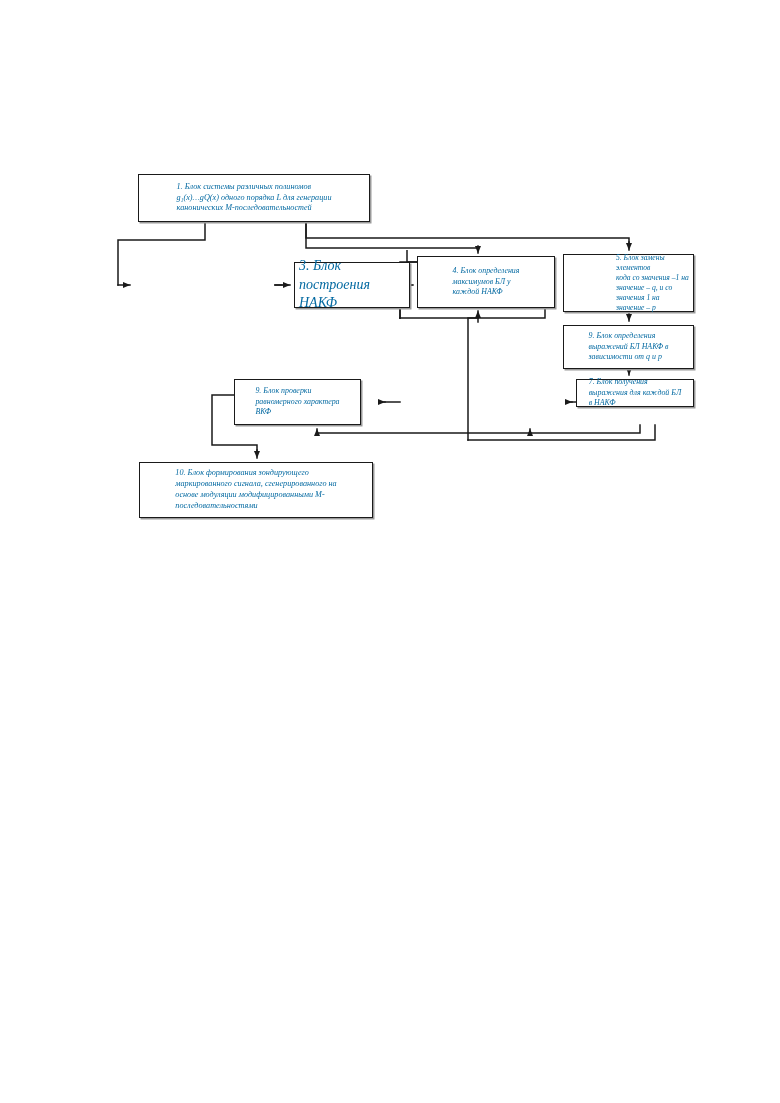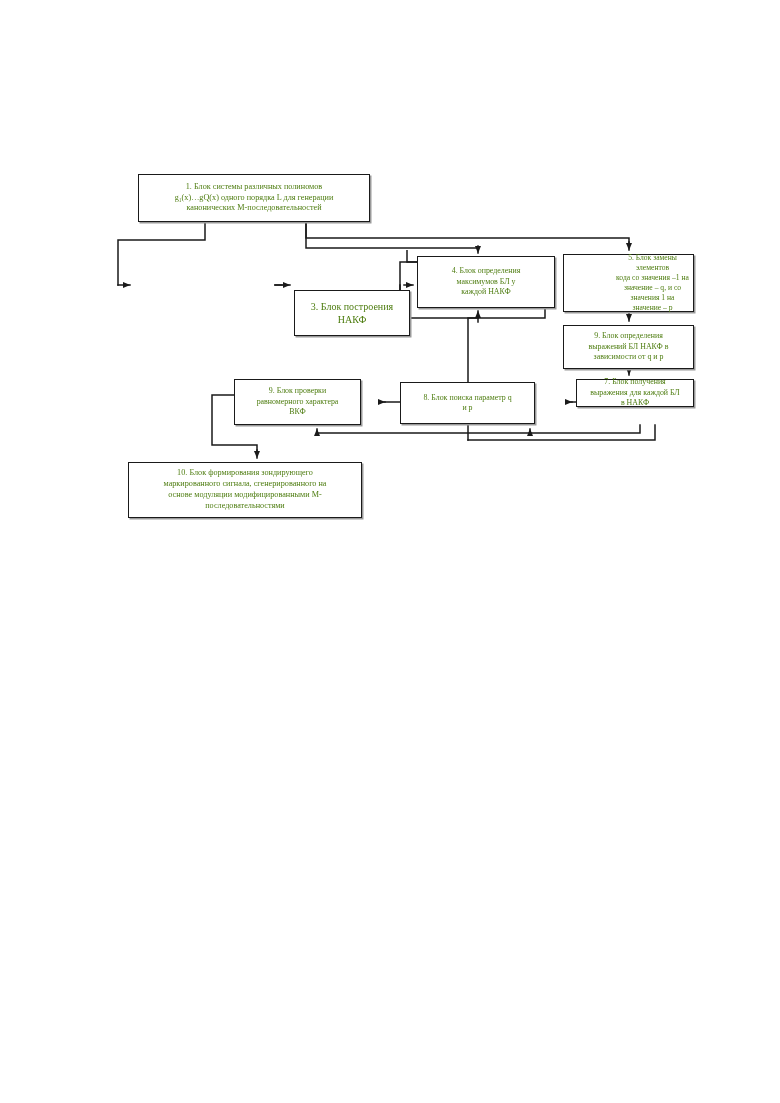--- a/index.html
+++ b/index.html
@@ -30,44 +30,44 @@
     height: 1103px;
   }
   .node {
     position: absolute;
     box-sizing: border-box;
     border: 1px solid #1a1a1a;
     background: #ffffff;
     display: flex;
     align-items: center;
     justify-content: center;
-    text-align: center;
     line-height: 1.32;
-    color: #4d7c0f;
+    color: #0369a1;
     box-shadow: 1.5px 1.5px 0 0 #9a9a9a;
+    font-style: italic;
   }
   .node-text {
     display: block;
     padding: 1px 4px;
     white-space: pre-line;
   }
   .fs7 { font-size: 7.6px; }
   .fs75 { font-size: 7.9px; }
-  .fs8 { font-size: 10px; margin-top: 28px; }
+  .fs8 { font-size: 14px; }
   #node-1 { left: 138px; top: 174px; width: 232px; height: 48px; }
   #node-1 .node-text { font-size: 8.2px; }
   #node-2 { left: 135px; top: 262px; width: 140px; height: 46px; }
   #node-3 { left: 294px; top: 262px; width: 116px; height: 46px; }
   #node-4 { left: 417px; top: 256px; width: 138px; height: 52px; }
   #node-5 { left: 563px; top: 254px; width: 131px; height: 58px; padding-left: 48px; }
   #node-6 { left: 563px; top: 325px; width: 131px; height: 44px; }
   #node-7 { left: 576px; top: 379px; width: 118px; height: 28px; }
   #node-8 { left: 400px; top: 382px; width: 135px; height: 42px; }
   #node-9 { left: 234px; top: 379px; width: 127px; height: 46px; }
-  #node-10 { left: 128px; top: 462px; width: 234px; height: 56px; }
+  #node-10 { left: 139px; top: 462px; width: 234px; height: 56px; }
   #node-10 .node-text { font-size: 8.2px; }
   .caption {
     position: absolute;
     left: 0;
     top: 563px;
     width: 780px;
     text-align: center;
     font-size: 15px;
     letter-spacing: 0.5px;
   }
@@ -162,24 +162,20 @@
 выражений БЛ НАКФ в
 зависимости от q и p</span>
   </div>
 
   <div class="node fs75" id="node-7">
     <span class="node-text">7. Блок получения
 выражения для каждой БЛ
 в НАКФ</span>
   </div>
 
-  <div class="node fs75" id="node-8">
-    <span class="node-text">8. Блок поиска параметр q
-и p</span>
-  </div>
 
   <div class="node fs75" id="node-9">
     <span class="node-text">9. Блок проверки
 равномерного характера
 ВКФ</span>
   </div>
 
   <div class="node" id="node-10">
     <span class="node-text">10. Блок  формирования зондирующего
 маркированного сигнала, сгенерированного на

